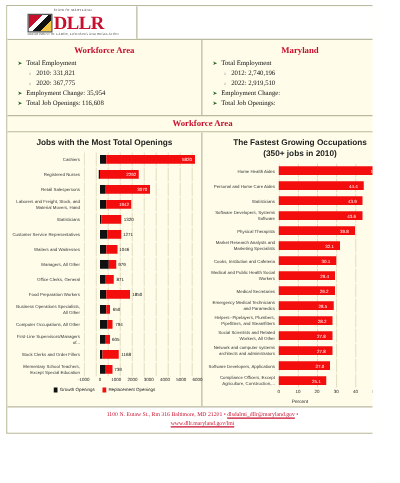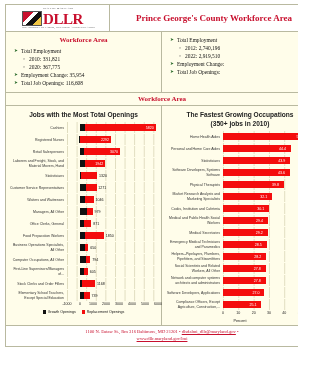--- a/index.html
+++ b/index.html
@@ -195,40 +195,40 @@
         <div class="logo">
           <div class="logo-top">STATE OF MARYLAND</div>
           <div class="logo-mid">
             <span class="flagbox"></span>
             <span class="logo-word">DLLR</span>
           </div>
           <div class="logo-bot">DEPARTMENT OF LABOR, LICENSING AND REGULATION</div>
         </div>
       </div>
       <div class="title-cell">
-        <div class="title-line">Prince George's County Workforce Area</div>
       </div>
     </div>
 
     <div class="cols">
       <div class="col left">
         <div class="col-title">Workforce Area</div>
         <ul class="bul">
           <li>Total Employment</li>
         </ul>
         <ul class="sub">
           <li>2010: 331,821</li>
           <li>2020: 367,775</li>
         </ul>
         <ul class="bul">
           <li>Employment Change: 35,954</li>
           <li>Total Job Openings: 116,608</li>
         </ul>
       </div>
       <div class="col">
+        <div class="col-title">Maryland</div>
         <ul class="bul">
           <li>Total Employment</li>
         </ul>
         <ul class="sub">
           <li>2012: 2,740,196</li>
           <li>2022: 2,919,510</li>
         </ul>
         <ul class="bul">
           <li>Employment Change:</li>
           <li>Total Job Openings:</li>

